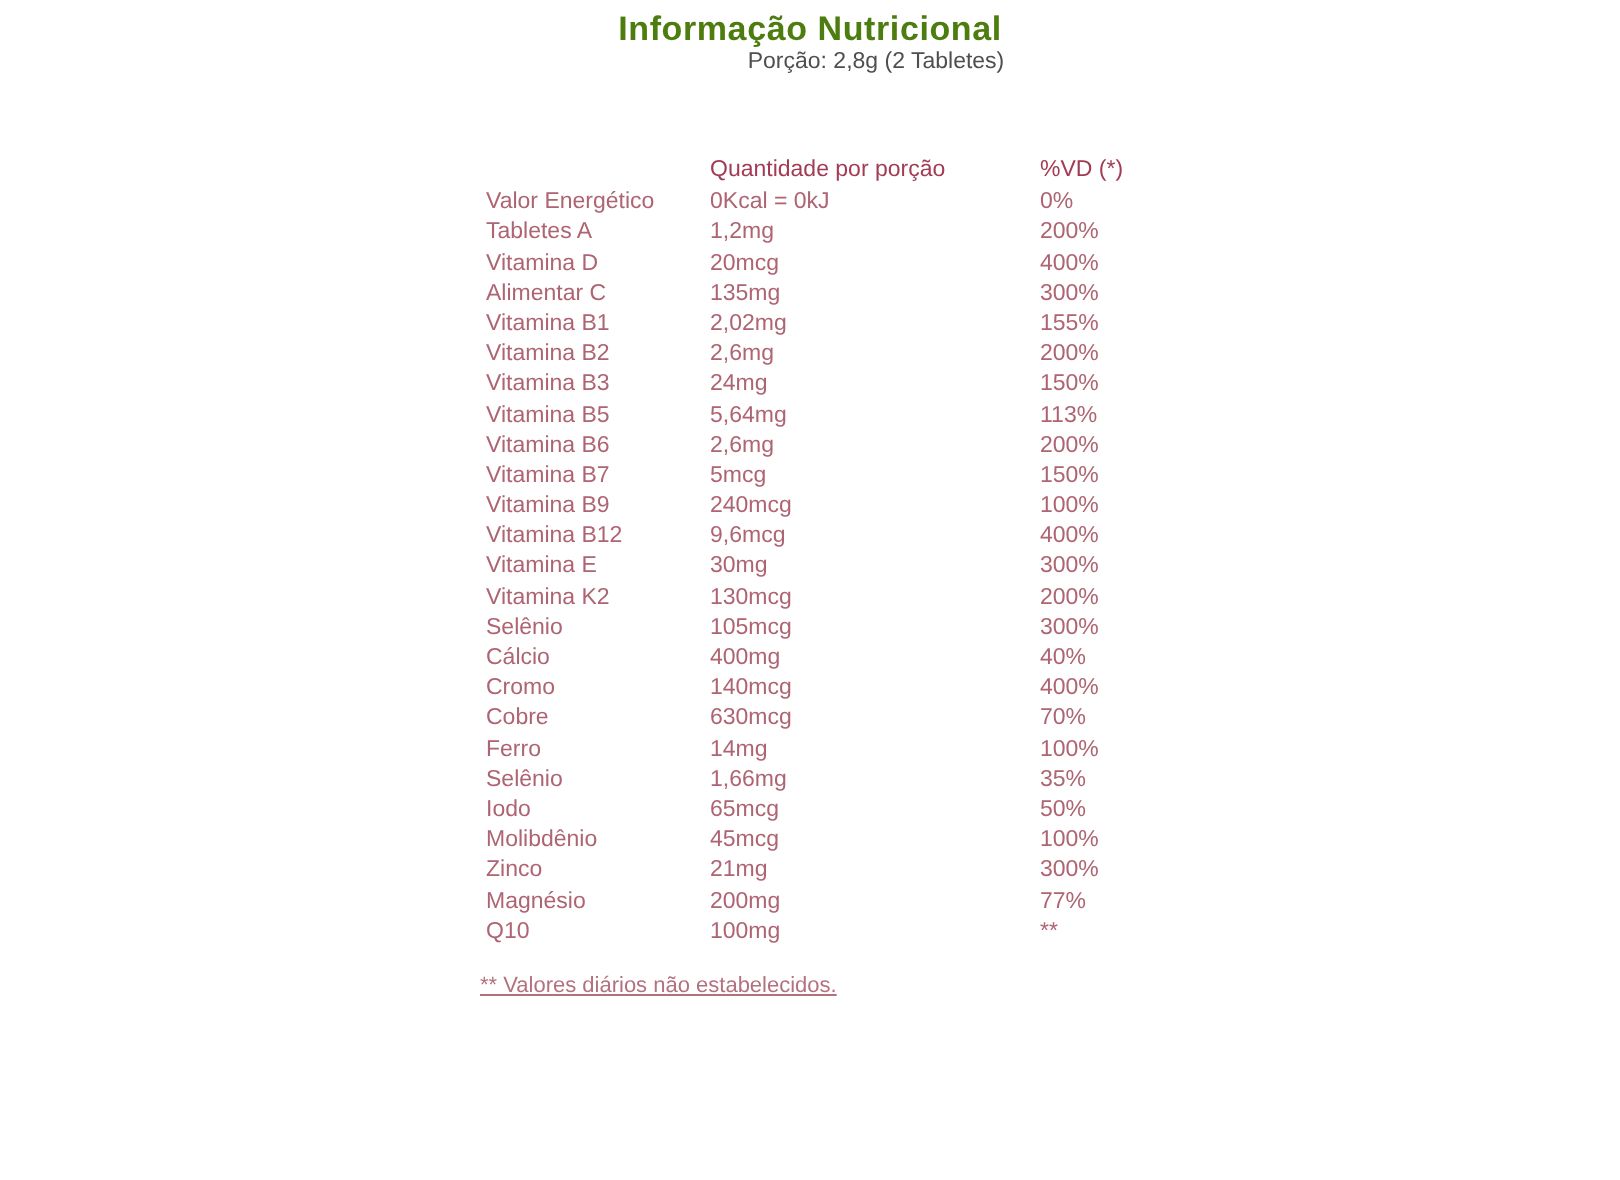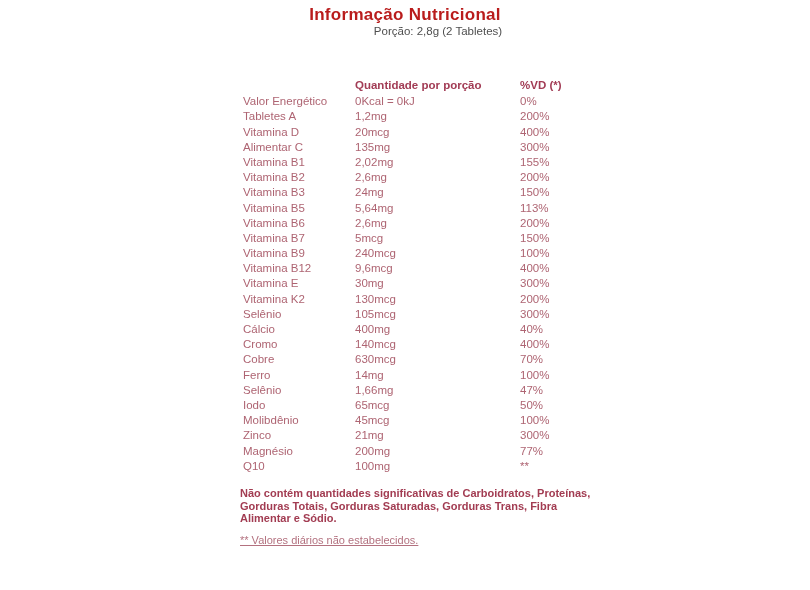--- a/index.html
+++ b/index.html
@@ -40,21 +40,21 @@
     left: 243px;
     top: 79px;
     display: grid;
     grid-template-columns: 112px 165px auto;
     grid-auto-rows: 15.2px;
     font-size: 11.5px;
     color: #ae6472;
     line-height: 15.2px;
   }
   .nutri-table .thead {
-    font-weight: bold;
+    font-weight: normal;
     color: #a23c55;
     height: 21px;
     line-height: 13px;
   }
   .trow { display: contents; }
   .cell {
     white-space: nowrap;
     overflow: visible;
   }
   .footer {
@@ -76,21 +76,21 @@
     white-space: pre-line;
     line-height: 12.5px;
     margin: 0 0 8px 0;
   }
 </style>
 </head>
 <body>
 
 <div class="page">
 
-  <div class="title" style="color: #b91c1c;">Informação Nutricional</div>
+  <div class="title" style="color: #4d7c0f;">Informação Nutricional</div>
 
   <div class="subtitle" style="color: rgb(79, 79, 79); margin-left: 33px;">Porção: 2,8g (2 Tabletes)</div>
 
   <div class="nutri-table" id="nutri-table" style="color: rgb(174, 100, 114);">
     <div class="trow">
       <div class="cell thead" style="color: rgb(162, 60, 85);"></div>
       <div class="cell thead" style="color: rgb(162, 60, 85);">Quantidade por porção</div>
       <div class="cell thead" style="color: rgb(162, 60, 85);">%VD (*)</div>
     </div>
 
@@ -106,28 +106,25 @@
       <div class="trow"><div class="cell">Vitamina B7</div><div class="cell">5mcg</div><div class="cell">150%</div></div>
       <div class="trow"><div class="cell">Vitamina B9</div><div class="cell">240mcg</div><div class="cell">100%</div></div>
       <div class="trow"><div class="cell">Vitamina B12</div><div class="cell">9,6mcg</div><div class="cell">400%</div></div>
       <div class="trow"><div class="cell">Vitamina E</div><div class="cell">30mg</div><div class="cell">300%</div></div>
       <div class="trow"><div class="cell">Vitamina K2</div><div class="cell">130mcg</div><div class="cell">200%</div></div>
       <div class="trow"><div class="cell">Selênio</div><div class="cell">105mcg</div><div class="cell">300%</div></div>
       <div class="trow"><div class="cell">Cálcio</div><div class="cell">400mg</div><div class="cell">40%</div></div>
       <div class="trow"><div class="cell">Cromo</div><div class="cell">140mcg</div><div class="cell">400%</div></div>
       <div class="trow"><div class="cell">Cobre</div><div class="cell">630mcg</div><div class="cell">70%</div></div>
       <div class="trow"><div class="cell">Ferro</div><div class="cell">14mg</div><div class="cell">100%</div></div>
-      <div class="trow"><div class="cell">Selênio</div><div class="cell">1,66mg</div><div class="cell">47%</div></div>
+      <div class="trow"><div class="cell">Selênio</div><div class="cell">1,66mg</div><div class="cell">35%</div></div>
       <div class="trow"><div class="cell">Iodo</div><div class="cell">65mcg</div><div class="cell">50%</div></div>
       <div class="trow"><div class="cell">Molibdênio</div><div class="cell">45mcg</div><div class="cell">100%</div></div>
       <div class="trow"><div class="cell">Zinco</div><div class="cell">21mg</div><div class="cell">300%</div></div>
       <div class="trow"><div class="cell">Magnésio</div><div class="cell">200mg</div><div class="cell">77%</div></div>
       <div class="trow"><div class="cell">Q10</div><div class="cell">100mg</div><div class="cell">**</div></div>
     </div>
 
   <div class="footer">
-    <p class="no-significant" style="color: rgb(162, 60, 82);">Não contém quantidades significativas de Carboidratos, Proteínas,
-Gorduras Totais, Gorduras Saturadas, Gorduras Trans, Fibra
-Alimentar e Sódio.</p>
     <p class="footnote" style="color: rgb(179, 113, 127); text-decoration: underline;">** Valores diários não estabelecidos.</p>
   </div>
 
 </div>
 
 </body></html>

